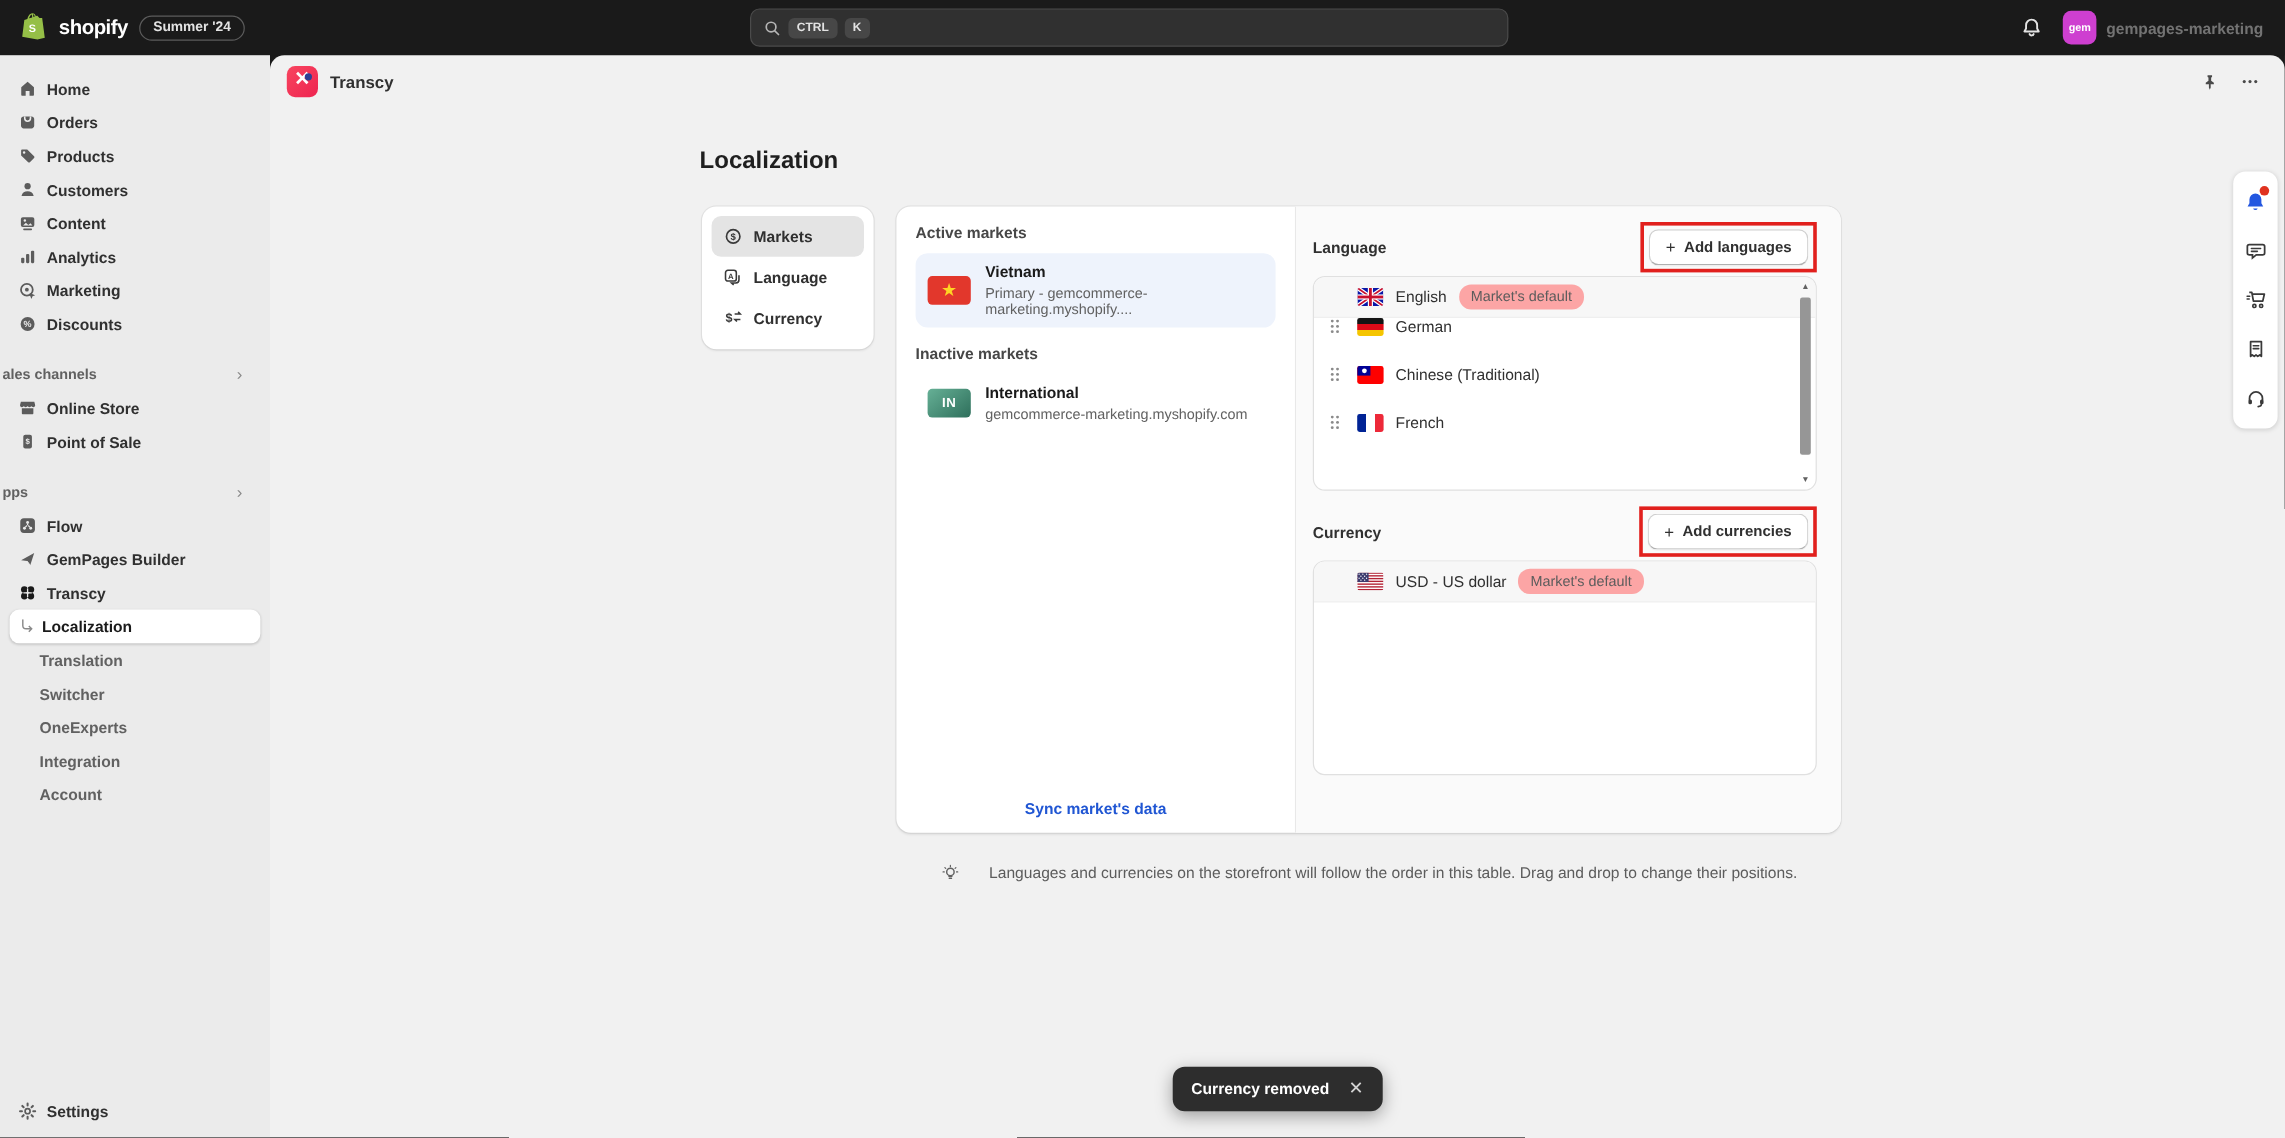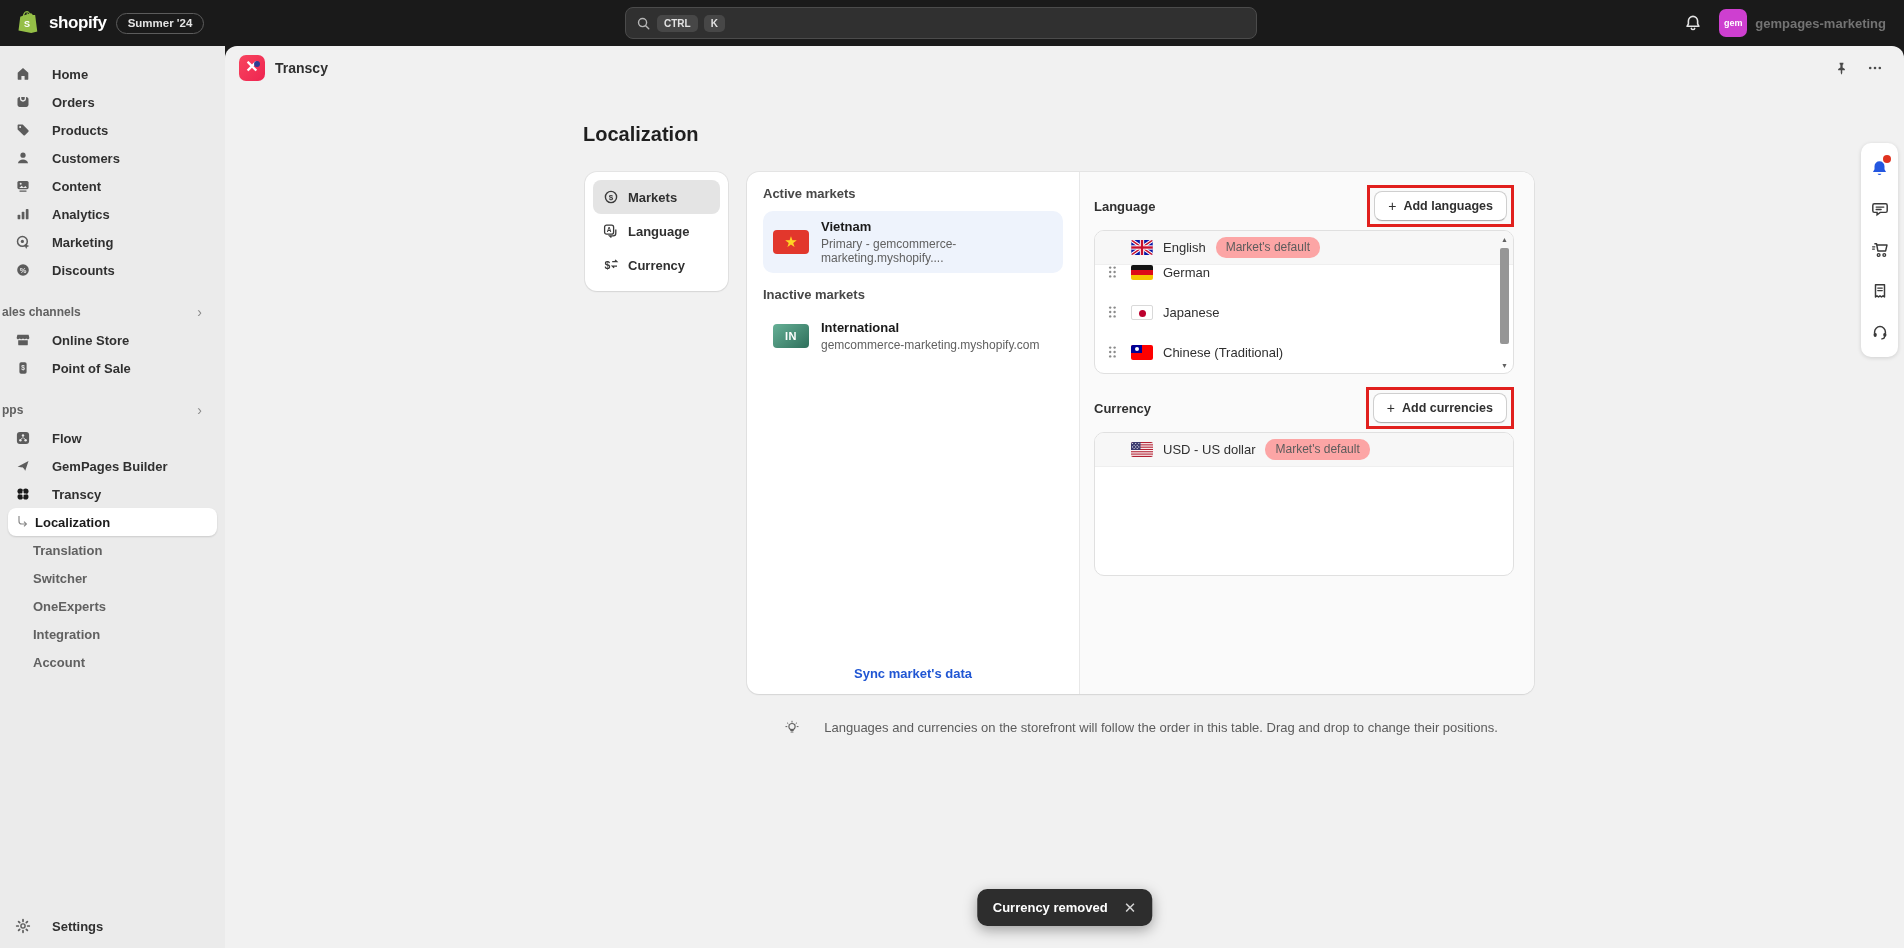--- a/index.html
+++ b/index.html
@@ -17,21 +17,21 @@
   .search-input::placeholder { color:#b5b5b5; }
   .key { background:#474747; color:#e3e3e3; font-size:10px; font-weight:700; padding:3px 7px; border-radius:5px; margin-left:6px;text-align:center; }
   .top-right { position:absolute; right:10px; top:0; height:46px; display:flex; align-items:center; gap:6px; }
   .icon-btn { width:32px; height:32px; display:flex; align-items:center; justify-content:center; border-radius:8px; background:transparent; border:0; cursor:pointer; }
   .account { display:flex; align-items:center; gap:8px; padding:4px 8px 4px 4px; border-radius:8px; }
   .avatar { width:28px; height:28px; border-radius:7px; background:#ce3fd0; color:#fff; font-size:9px; font-weight:700; display:flex; align-items:center; justify-content:center; }
   .store-name { color:#737373; font-size:13px; font-weight:700; }
 
   
   .sidebar { position:absolute; left:0; top:46px; bottom:0; width:225px; background:#ebebeb; padding-top:14px; }
-  .nav-item { height:28px; display:flex; align-items:center; gap:21px; margin:0 8px; padding:0 6px; border-radius:8px; font-size:13px; font-weight:600; color:#303030; cursor:pointer; }
+  .nav-item { height:28px; display:flex; align-items:center; gap:8px; margin:0 8px; padding:0 6px; border-radius:8px; font-size:13px; font-weight:600; color:#303030; cursor:pointer; }
   .nav-ic { width:17px; height:17px; display:flex; align-items:center; justify-content:center; color:#5c5c5c; flex:none; }
   .section-head { height:28px; margin-top:14px; display:flex; align-items:center; font-size:12px; font-weight:600; color:#616161; padding-left:2px; position:relative; cursor:pointer; }
   .section-head .chev { position:absolute; right:23px; color:#8a8a8a; font-size:14px; font-weight:400; }
   .sub-item { height:28px; display:flex; align-items:center; margin:0 8px; padding-left:25px; border-radius:8px; font-size:13px; font-weight:600; color:#616161; cursor:pointer; }
   .sub-item.active { background:#fff; color:#1a1a1a; font-weight:700; box-shadow:0 1px 2px rgba(0,0,0,.14); padding-left:6px; display:flex; gap:4px; align-items:center; }
   .sub-item.active .conn { color:#8a8a8a; display:flex; width:17px; justify-content:center; }
   .settings-row { position:absolute; bottom:8px; left:0; right:0; }
 
   
   .surface { position:absolute; left:225px; top:46px; right:0; bottom:0; background:#f1f1f1; border-radius:12px 12px 0 0; }
@@ -63,21 +63,21 @@
   .market-sub { font-size:12px; color:#616161; margin-top:3px; }
   .sync-link { position:absolute; bottom:13px; left:0; width:332px; text-align:center; color:#2056d3; font-size:13px; font-weight:700; cursor:pointer; }
 
   .right-col { position:absolute; left:332px; right:0; top:0; bottom:0; background:#fafafa; border-left:1px solid #e8e8e8; border-radius:0 12px 12px 0; padding:14px 20px 14px 14px; }
   .sec-head { display:flex; align-items:center; justify-content:space-between; height:40px; }
   .sec-title { font-size:13px; font-weight:700; color:#303030; }
   .annotate { border:3px solid #e1201d; padding:3px 4px; }
   .add-btn { background:#fff; border:1px solid #cfcfcf; border-bottom-color:#b0b0b0; border-radius:8px; padding:7px 13px; font-size:12.5px; font-weight:700; color:#303030; display:flex; align-items:center; gap:7px; cursor:pointer; box-shadow:0 1px 0 rgba(0,0,0,.04); font-family:"Liberation Sans",sans-serif; }
   .add-btn .plus { font-size:14px; font-weight:500; line-height:1; }
 
-  .list-box { position:relative; margin-top:4px; height:144px; background:#fff; border:1px solid #e0e0e0; border-radius:10px; overflow:hidden; }
+  .list-box { position:relative; margin-top:4px; height:179px; background:#fff; border:1px solid #e0e0e0; border-radius:10px; overflow:hidden; }
   .row-default { height:34px; background:#f7f7f7; display:flex; align-items:center; gap:10px; padding:0 12px 0 36px; border-bottom:1px solid #efefef; }
   .row-name { font-size:13px; color:#303030; }
   .badge-pill { background:#fca5a5; color:#5c5c5c; font-size:12px; padding:3px 10px 4px; border-radius:10px; }
   .lang-row { height:40px; display:flex; align-items:flex-start; gap:10px; padding:0 12px 0 13px; }
   .drag { color:#8a8a8a; display:flex; width:13px; cursor:grab; flex:none; }
   .flag-sm { width:22px; height:15px; border-radius:2px; flex:none; position:relative; overflow:hidden; }
   .flag-de { background:linear-gradient(180deg,#141414 33.4%,#dd0b18 33.4% 66.7%,#f5c500 66.7%); }
   .flag-jp { background:#fff; border:1px solid #d9d9d9; }
   .flag-jp::after { content:""; position:absolute; left:7px; top:3.5px; width:7px; height:7px; border-radius:50%; background:#bc002d; }
   .flag-tw { background:#fe0000; }
@@ -469,36 +469,20 @@
                   <g fill="#8a8a8a">
                     <circle cx="2.2" cy="2.6" r="1.2"></circle>
                     <circle cx="6.6" cy="2.6" r="1.2"></circle>
                     <circle cx="2.2" cy="7" r="1.2"></circle>
                     <circle cx="6.6" cy="7" r="1.2"></circle>
                     <circle cx="2.2" cy="11.4" r="1.2"></circle>
                     <circle cx="6.6" cy="11.4" r="1.2"></circle>
                   </g>
                 </svg>
               </span>
-            <span class="flag-sm flag-jp"></span>
-            <span class="row-name">Japanese</span>
-          </div>
-          <div class="lang-row">
-            <span class="drag">
-                <svg width="9" height="14" viewBox="0 0 9 14">
-                  <g fill="#8a8a8a">
-                    <circle cx="2.2" cy="2.6" r="1.2"></circle>
-                    <circle cx="6.6" cy="2.6" r="1.2"></circle>
-                    <circle cx="2.2" cy="7" r="1.2"></circle>
-                    <circle cx="6.6" cy="7" r="1.2"></circle>
-                    <circle cx="2.2" cy="11.4" r="1.2"></circle>
-                    <circle cx="6.6" cy="11.4" r="1.2"></circle>
-                  </g>
-                </svg>
-              </span>
             <span class="flag-sm flag-tw"></span>
             <span class="row-name">Chinese (Traditional)</span>
           </div>
           <div class="lang-row">
             <span class="drag">
                 <svg width="9" height="14" viewBox="0 0 9 14">
                   <g fill="#8a8a8a">
                     <circle cx="2.2" cy="2.6" r="1.2"></circle>
                     <circle cx="6.6" cy="2.6" r="1.2"></circle>
                     <circle cx="2.2" cy="7" r="1.2"></circle>

